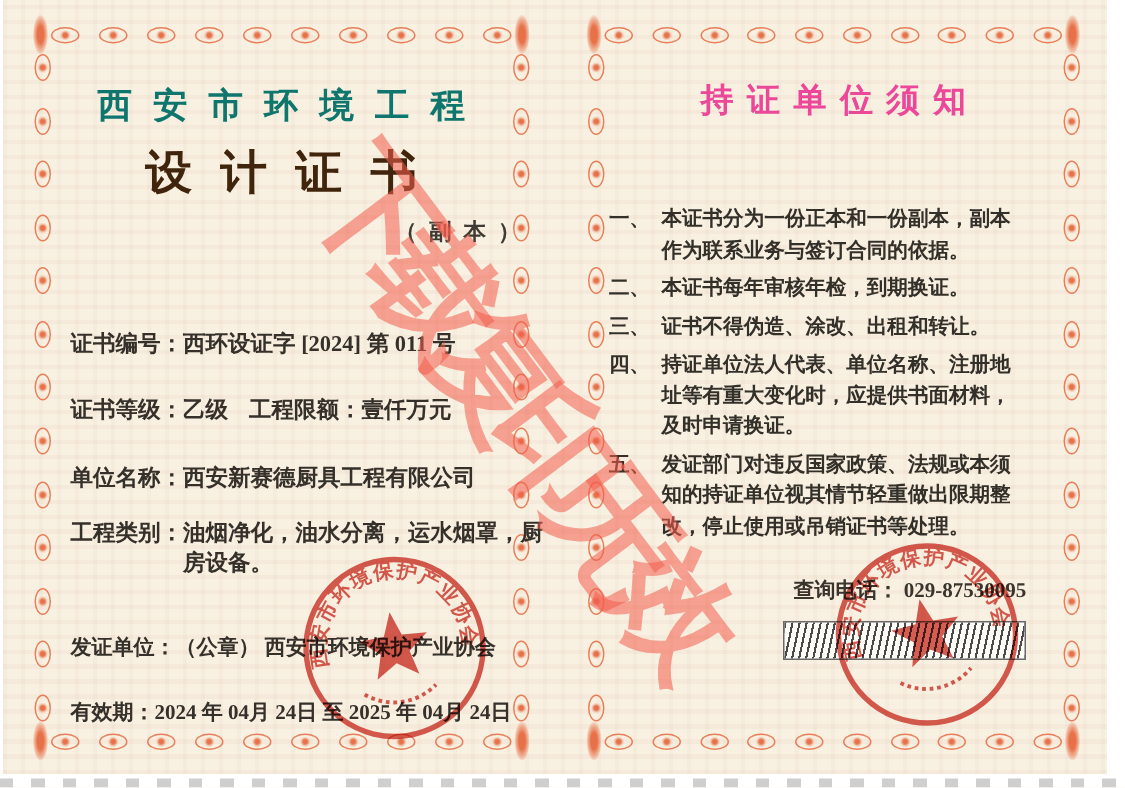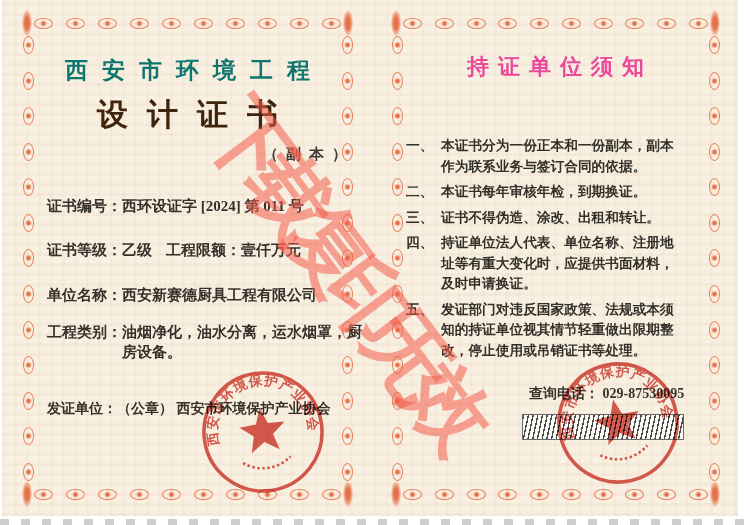--- a/index.html
+++ b/index.html
@@ -45,21 +45,21 @@
   }
   .c-tl{left:2px;top:-4px}.c-tr{right:2px;top:-4px}
   .c-bl{left:2px;bottom:-4px}.c-br{right:2px;bottom:-4px}
   
   .t1{position:absolute;left:0;right:0;top:41px;text-align:center;
       font-size:23px;font-weight:bold;letter-spacing:14px;text-indent:14px;color:#0f766e;}
   .t2{position:absolute;left:0;right:0;top:80px;text-align:center;
       font-size:31px;font-weight:bold;letter-spacing:19px;text-indent:19px;color:#40250c;}
   .sub{position:absolute;left:0;right:0;top:131px;text-align:right;
       font-size:15px;letter-spacing:8px;text-indent:8px;color:#3f3a33;font-weight:600;}
-  .lrow{position:absolute;left:27px;display:flex;color:#35302a;font-weight:bold;font-size:15px;line-height:1.35;}
+  .lrow{position:absolute;left:27px;display:flex;color:#35302a;font-weight:bold;font-size:15px;line-height:1.35;margin-top:24px;}
   .lrow .lab{white-space:nowrap;}
   .r1{top:182px}.r2{top:226px}.r3{top:271px}
   .r4{top:308px}.r4 .val{width:248px;}
   .r5{top:386px;font-size:14px;}
   .r6{top:429px;font-size:14px;}
   .gap2{margin-left:14px;}
   
   .rt{position:absolute;left:0;right:0;top:38px;text-align:center;
       font-size:22px;font-weight:bold;letter-spacing:9px;text-indent:9px;color:#ec4899;}
   .notice{position:absolute;left:17px;top:122px;width:272px;color:#33302a;font-weight:600;
@@ -171,20 +171,24 @@
     <span class="val">壹仟万元</span>
   </div>
   <div class="lrow r5">
     <span class="lab">发证单位：</span>
     <span class="val">（公章） 西安市环境保护产业协会</span>
   </div>
   <div class="lrow r4">
     <span class="lab">工程类别：</span>
     <span class="val">油烟净化，油水分离，运水烟罩，厨房设备。</span>
   </div>
+  <div class="lrow r6">
+    <span class="lab">有效期：</span>
+    <span class="val">2024 年 04月 24日 至 2025 年 04月 24日</span>
+  </div>
 </div>
 
 <div class="frame frame-right">
   <div class="chain chain-top">
       <span class="motif-h"></span>
       <span class="motif-h"></span>
       <span class="motif-h"></span>
       <span class="motif-h"></span>
       <span class="motif-h"></span>
       <span class="motif-h"></span>

